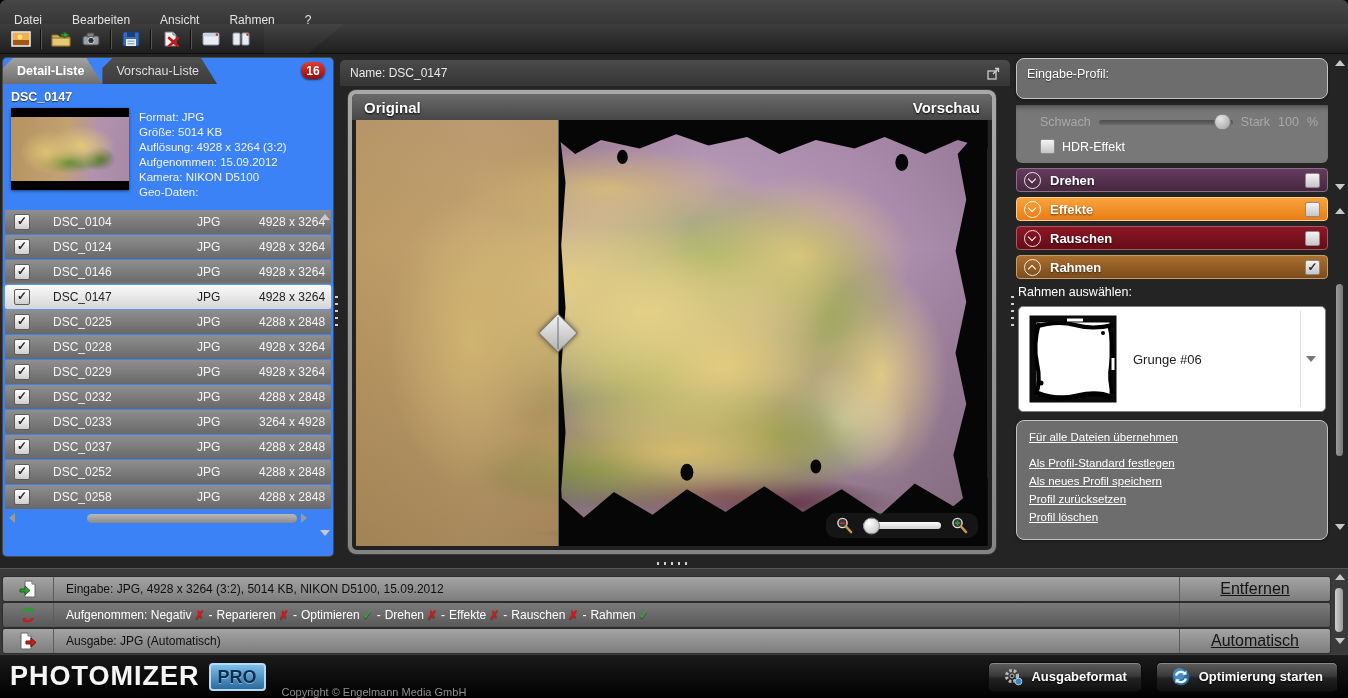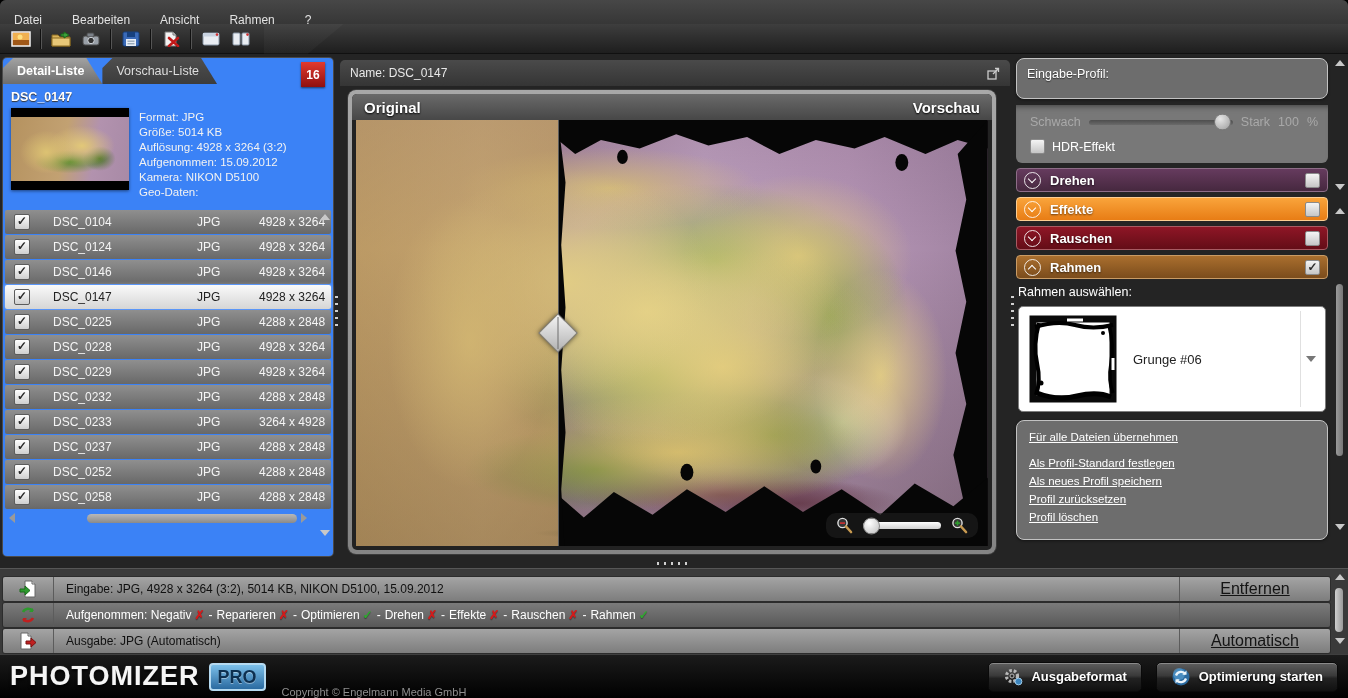--- a/index.html
+++ b/index.html
@@ -17,21 +17,21 @@
 
   
   .gray-panel{position:absolute;background:#3b82f6;border-radius:4px;box-shadow:0 0 0 1px #4a4a4a;}
 
   
   .left-panel{left:3px;top:58px;width:330px;height:498px;}
   .tabs{position:relative;height:26px;display:flex;}
   .tab{height:26px;display:flex;align-items:center;padding:0 18px 0 14px;font-size:12.5px;color:#ddd;clip-path:polygon(0 100%,0 10px,10px 0,calc(100% - 16px) 0,100% 100%);}
   .tab.active{background:linear-gradient(#a2a2a2,#6d6d6d);color:#fff;font-weight:bold;}
   .tab.inactive{background:linear-gradient(#4e4e4e,#3c3c3c);}
-  .count-badge{position:absolute;right:8px;top:4px;min-width:24px;height:25px;background:linear-gradient(#e23a2e,#8f0f0f);border-radius:0;color:#fff;font-size:12px;font-weight:bold;display:flex;align-items:center;justify-content:center;box-shadow:0 1px 2px rgba(0,0,0,.6);}
+  .count-badge{position:absolute;right:8px;top:4px;min-width:24px;height:17px;background:linear-gradient(#e23a2e,#8f0f0f);border-radius:8px;color:#fff;font-size:12px;font-weight:bold;display:flex;align-items:center;justify-content:center;box-shadow:0 1px 2px rgba(0,0,0,.6);}
   .info{padding:6px 8px 4px 8px;}
   .info-title{color:#fff;font-weight:bold;font-size:12.5px;margin-bottom:4px;text-shadow:0 1px 1px #333;}
   .info-body{display:flex;gap:10px;}
   .thumb{width:118px;height:82px;background:#000;display:flex;align-items:center;justify-content:center;flex:none;box-shadow:0 1px 3px rgba(0,0,0,.5);}
   .thumb-img{width:118px;height:64px;background:
      radial-gradient(closest-side at 30% 55%, #dcc272 0%, rgba(220,194,114,0) 75%),
      radial-gradient(closest-side at 60% 45%, #e2c878 0%, rgba(226,200,120,0) 70%),
      radial-gradient(closest-side at 50% 70%, #5d8c30 0%, rgba(93,140,48,0) 60%),
      radial-gradient(closest-side at 75% 65%, #4a7226 0%, rgba(74,114,38,0) 55%),
      linear-gradient(100deg,#b5925f 0%,#c2a172 45%,#b292ae 70%,#a88aa6 100%);}
@@ -99,21 +99,21 @@
 
   
   .right-panel{left:1016px;top:58px;width:312px;height:498px;background:transparent;}
   .rp-group{border:1px solid #c2c2c2;border-radius:8px;background:#6d6d6d;box-shadow:0 1px 3px rgba(0,0,0,.45);}
   .g-profile{padding:8px 10px 10px 10px;}
   .rp-label{color:#fff;font-size:12.5px;margin-bottom:7px;text-shadow:0 1px 1px #333;}
   .combo{display:flex;height:22px;}
   .combo-value{flex:1;background:#fff;border:1px solid #555;border-right:none;border-radius:2px 0 0 2px;font-size:12.5px;color:#111;display:flex;align-items:center;padding-left:6px;}
   .combo-btn{width:30px;background:linear-gradient(#efefef,#b8b8b8);border:1px solid #555;border-radius:0 2px 2px 0;display:flex;align-items:center;justify-content:center;}
   .tri-down{width:0;height:0;border-left:5px solid transparent;border-right:5px solid transparent;border-top:6px solid #333;}
-  .g-strength{margin-top:6px;background:#787878;border-radius:0 0 6px 6px;padding:10px 10px 9px 14px;box-shadow:inset 0 6px 6px -5px rgba(0,0,0,.5);}
+  .g-strength{margin-top:6px;background:#787878;border-radius:0 0 6px 6px;padding:10px 10px 9px 24px;box-shadow:inset 0 6px 6px -5px rgba(0,0,0,.5);}
   .sl-row{display:flex;align-items:center;gap:8px;}
   .sl-label{color:#a9a9a9;font-size:12.5px;}
   .sl-track{position:relative;flex:1;height:5px;background:linear-gradient(#4e4e4e,#6a6a6a);border-radius:3px;}
   .sl-handle{position:absolute;right:2px;top:50%;transform:translate(0,-50%);width:15px;height:15px;border-radius:50%;background:radial-gradient(circle at 35% 30%,#e6e6e6,#9c9c9c);border:1px solid #777;}
   .hdr-row{display:flex;align-items:center;gap:7px;margin-top:10px;}
   .cbx{width:15px;height:15px;background:linear-gradient(#f4f4f4,#c6c6c6);border:1px solid #8a8a8a;border-radius:2px;box-sizing:border-box;font-size:12px;line-height:13px;text-align:center;color:#2a2a2a;font-weight:bold;}
   .hdr-label{color:#fff;font-size:12.5px;}
   .sec{height:24px;border-radius:4px;margin-top:5px;display:flex;align-items:center;padding:0 7px;gap:9px;box-sizing:border-box;}
   .sec-0{background:linear-gradient(#663b5e,#46283f);border:1px solid #8d6d87;}
   .sec-1{background:linear-gradient(#f9a43b,#e87d15);border:1px solid #fbcd92;}

